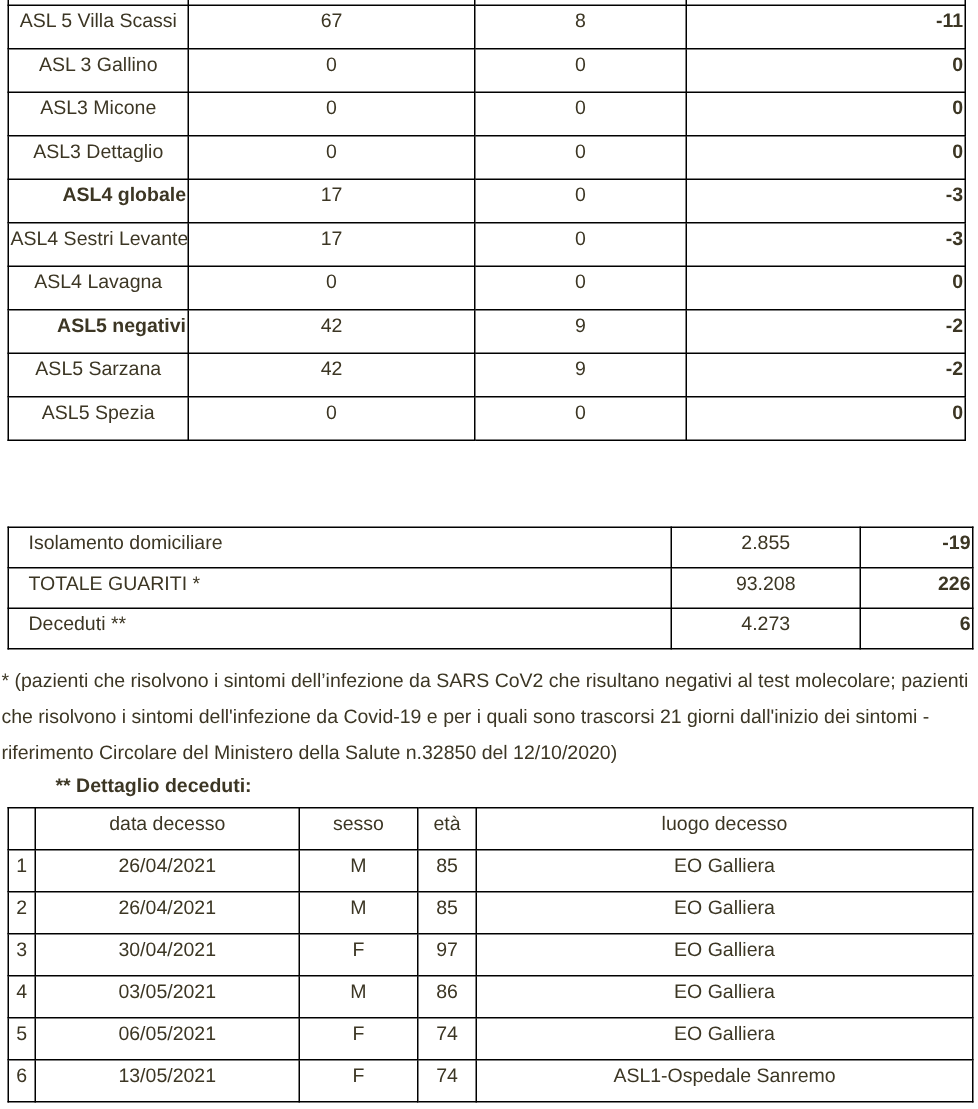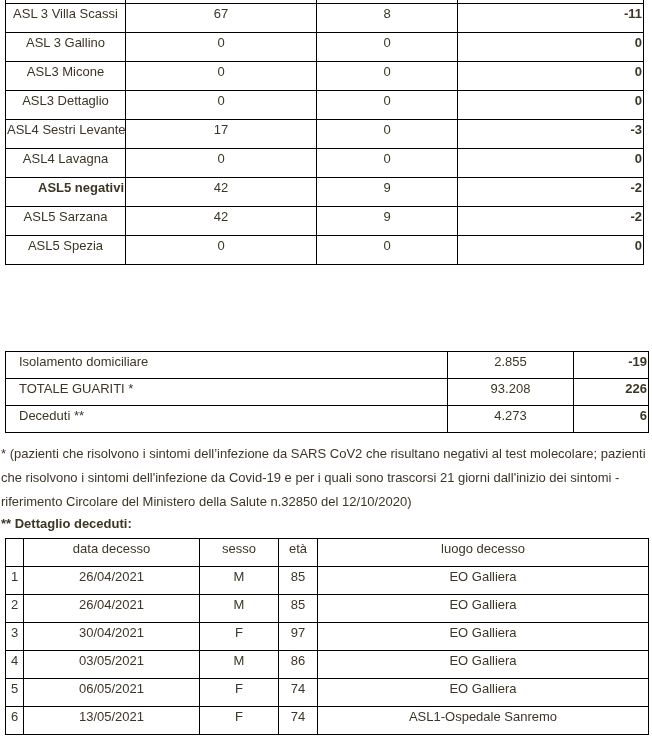--- a/index.html
+++ b/index.html
@@ -57,20 +57,21 @@
     width: 650px;
     font-size: 13px;
     line-height: 24px;
     white-space: normal;
   }
   p.deaths-heading {
     margin: 2px 0 0 1px;
     font-size: 13px;
     line-height: 16px;
     font-weight: bold;
+    padding-left: 36px;
   }
 
   
   table.deaths { margin-top: 6px; width: 643px; }
   table.deaths td, table.deaths th { height: 25px; }
   .deaths col.c0 { width: 18px; }
   .deaths col.c1 { width: 176px; }
   .deaths col.c2 { width: 79px; }
   .deaths col.c3 { width: 39px; }
   .deaths col.c4 { width: 331px; }
@@ -87,21 +88,21 @@
         <col class="c4">
     </colgroup>
     <tbody>
       <tr>
         <td></td>
         <td></td>
         <td></td>
         <td></td>
       </tr>
     <tr>
-          <td>ASL 3 Villa Scassi</td>
+          <td>ASL 5 Villa Scassi</td>
           <td>67</td>
           <td>8</td>
           <td class="b">-11</td>
         </tr>
         <tr>
           <td>ASL 3 Gallino</td>
           <td>0</td>
           <td>0</td>
           <td class="b">0</td>
         </tr>
@@ -109,20 +110,26 @@
           <td>ASL3 Micone</td>
           <td>0</td>
           <td>0</td>
           <td class="b">0</td>
         </tr>
         <tr>
           <td>ASL3 Dettaglio</td>
           <td>0</td>
           <td>0</td>
           <td class="b">0</td>
+        </tr>
+        <tr>
+          <td class="b">ASL4 globale</td>
+          <td>17</td>
+          <td>0</td>
+          <td class="b">-3</td>
         </tr>
         <tr>
           <td>ASL4 Sestri Levante</td>
           <td>17</td>
           <td>0</td>
           <td class="b">-3</td>
         </tr>
         <tr>
           <td>ASL4 Lavagna</td>
           <td>0</td>

